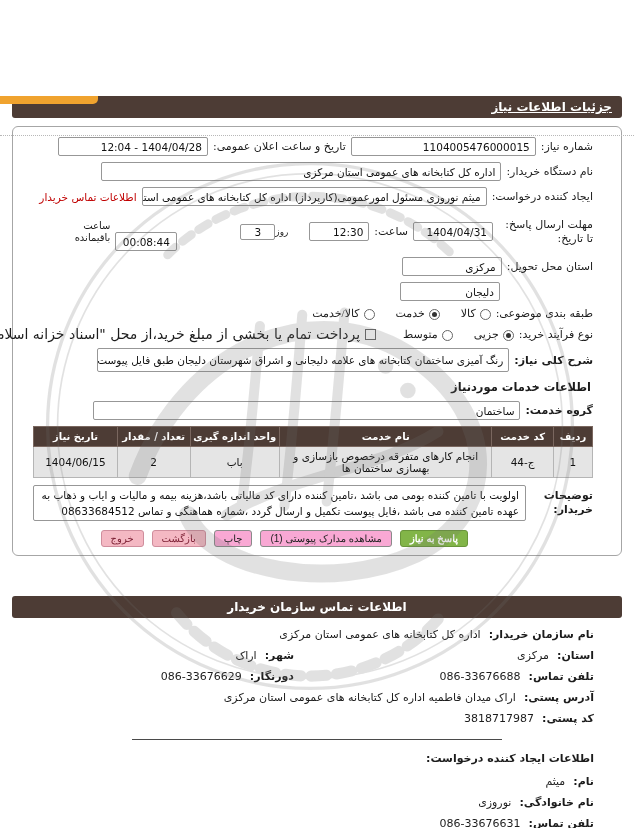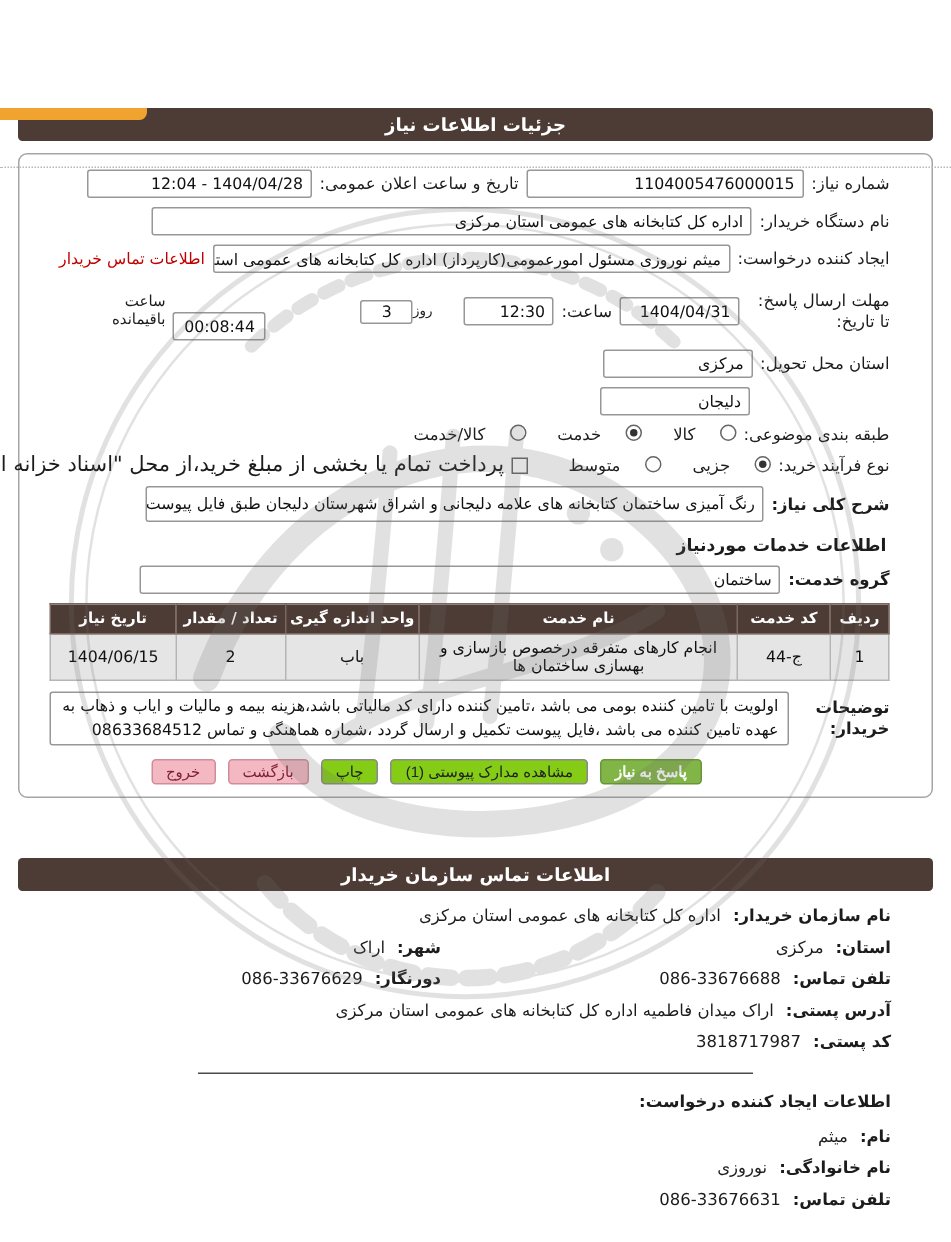--- a/index.html
+++ b/index.html
@@ -11,21 +11,21 @@
   }
   .page { position:relative; width:634px; height:828px; direction:rtl; font-size:11px; color:#1c1c1c; }
 
   .top-accent { position:absolute; top:0; left:0; width:98px; height:8px; background:#f0a32e; border-radius:0 0 5px 0; }
   .dotted { position:absolute; top:39px; left:0; right:0; border-top:1px dotted #b8b8b8; }
 
   .bar {
     margin:0 12px; height:22px; background:#4d3c35; color:#fff;
     border-radius:3px; font-size:12px; font-weight:bold; line-height:22px; padding:0 10px;
   }
-  .bar1 { margin-top:72px; text-align:center; }
+  .bar1 { margin-top:96px; text-align:right;text-decoration:underline; }
   .bar2 { margin-top:40px; text-align:center; }
 
   .panel {
     margin:8px 12px 0; border:1px solid #a6a6a6; border-radius:6px;
     padding:10px 28px 8px 20px; background:transparent;
   }
 
   .frow { display:flex; align-items:center; margin-bottom:6px; gap:5px; }
   .lbl { white-space:nowrap; color:#1c1c1c; font-size:11px; }
   .lbl.b { font-weight:bold; }
@@ -39,21 +39,21 @@
   .w78{width:80px;} .w60{width:60px;} .w100{width:100px;} .w62{width:62px;margin-top:20px;}
   .grow { flex:1; }
   .deadline-lbl { width:95px; }
   .day-group { display:flex; flex-direction:row; align-items:center; width:48px; margin-right:16px; }
   .day-caption { font-size:9px; line-height:10px; color:#222; }
   .day-box { width:100%; height:16px; justify-content:center; }
   .remaining-box { margin-right:58px; justify-content:center; }
   .remaining-lbl { width:62px; font-size:10px; white-space:normal; line-height:1.15; }
   .spacer-city { width:88px; flex:none; }
 
-  .opt { display:flex; align-items:flex-start; gap:16px; margin-left:16px; cursor:default; }
+  .opt { display:flex; align-items:flex-end; gap:4px; margin-left:16px; cursor:default;font-family:Liberation Serif, serif; }
   .radio {
     width:11px; height:11px; border:1px solid #666; border-radius:50%;
     background:#fff; position:relative; flex:none;
   }
   .radio.selected::after { content:""; position:absolute; inset:2px; border-radius:50%; background:#333; }
   .checkbox { width:11px; height:11px; border:1px solid #666; background:#fff; flex:none; margin-right:6px; }
   .note-text { font-size:14px; white-space:nowrap; }
 
   .desc-box { height:24px; margin-left:64px; }
   .section-heading { font-weight:bold; font-size:11.5px; margin:8px 2px 7px; }
@@ -69,21 +69,21 @@
     padding:3px 4px; text-align:center; color:#111;
   }
   .c-row{width:7%;} .c-code{width:11%;} .c-name{width:38%;} .c-unit{width:16%;} .c-qty{width:13%;} .c-date{width:15%;}
 
   .notes-lbl { width:62px; font-weight:bold; white-space:normal; line-height:1.25; }
   .notes-box { height:36px; white-space:normal; line-height:1.5; align-items:flex-start; padding:2px 6px; }
 
   .btn-row { display:flex; gap:8px; margin-top:9px; padding-right:125px; }
   .btn {
     height:17px; font-size:10px; padding:0 9px; border-radius:3px;
-    border:1px solid #8a8a8a; background:#84cc16; color:#222;
+    border:1px solid #8a8a8a; background:#f9a8d4; color:#222;
     display:flex; align-items:center; white-space:nowrap; cursor:pointer;
   }
   .btn-green { background:#82b548; border-color:#69953a; color:#fff; font-weight:bold; }
   .btn-pink { background:#f4b8c3; border-color:#cf8d9c; color:#7d2236; }
 
   .link-red { color:#c00000; font-size:10.5px; white-space:nowrap; cursor:pointer; }
 
   .contact-panel { padding:10px 40px 0; }
   .crow { display:flex; align-items:baseline; margin-bottom:8px; gap:8px; font-size:11px; }
   .clabel { font-weight:bold; white-space:nowrap; }

